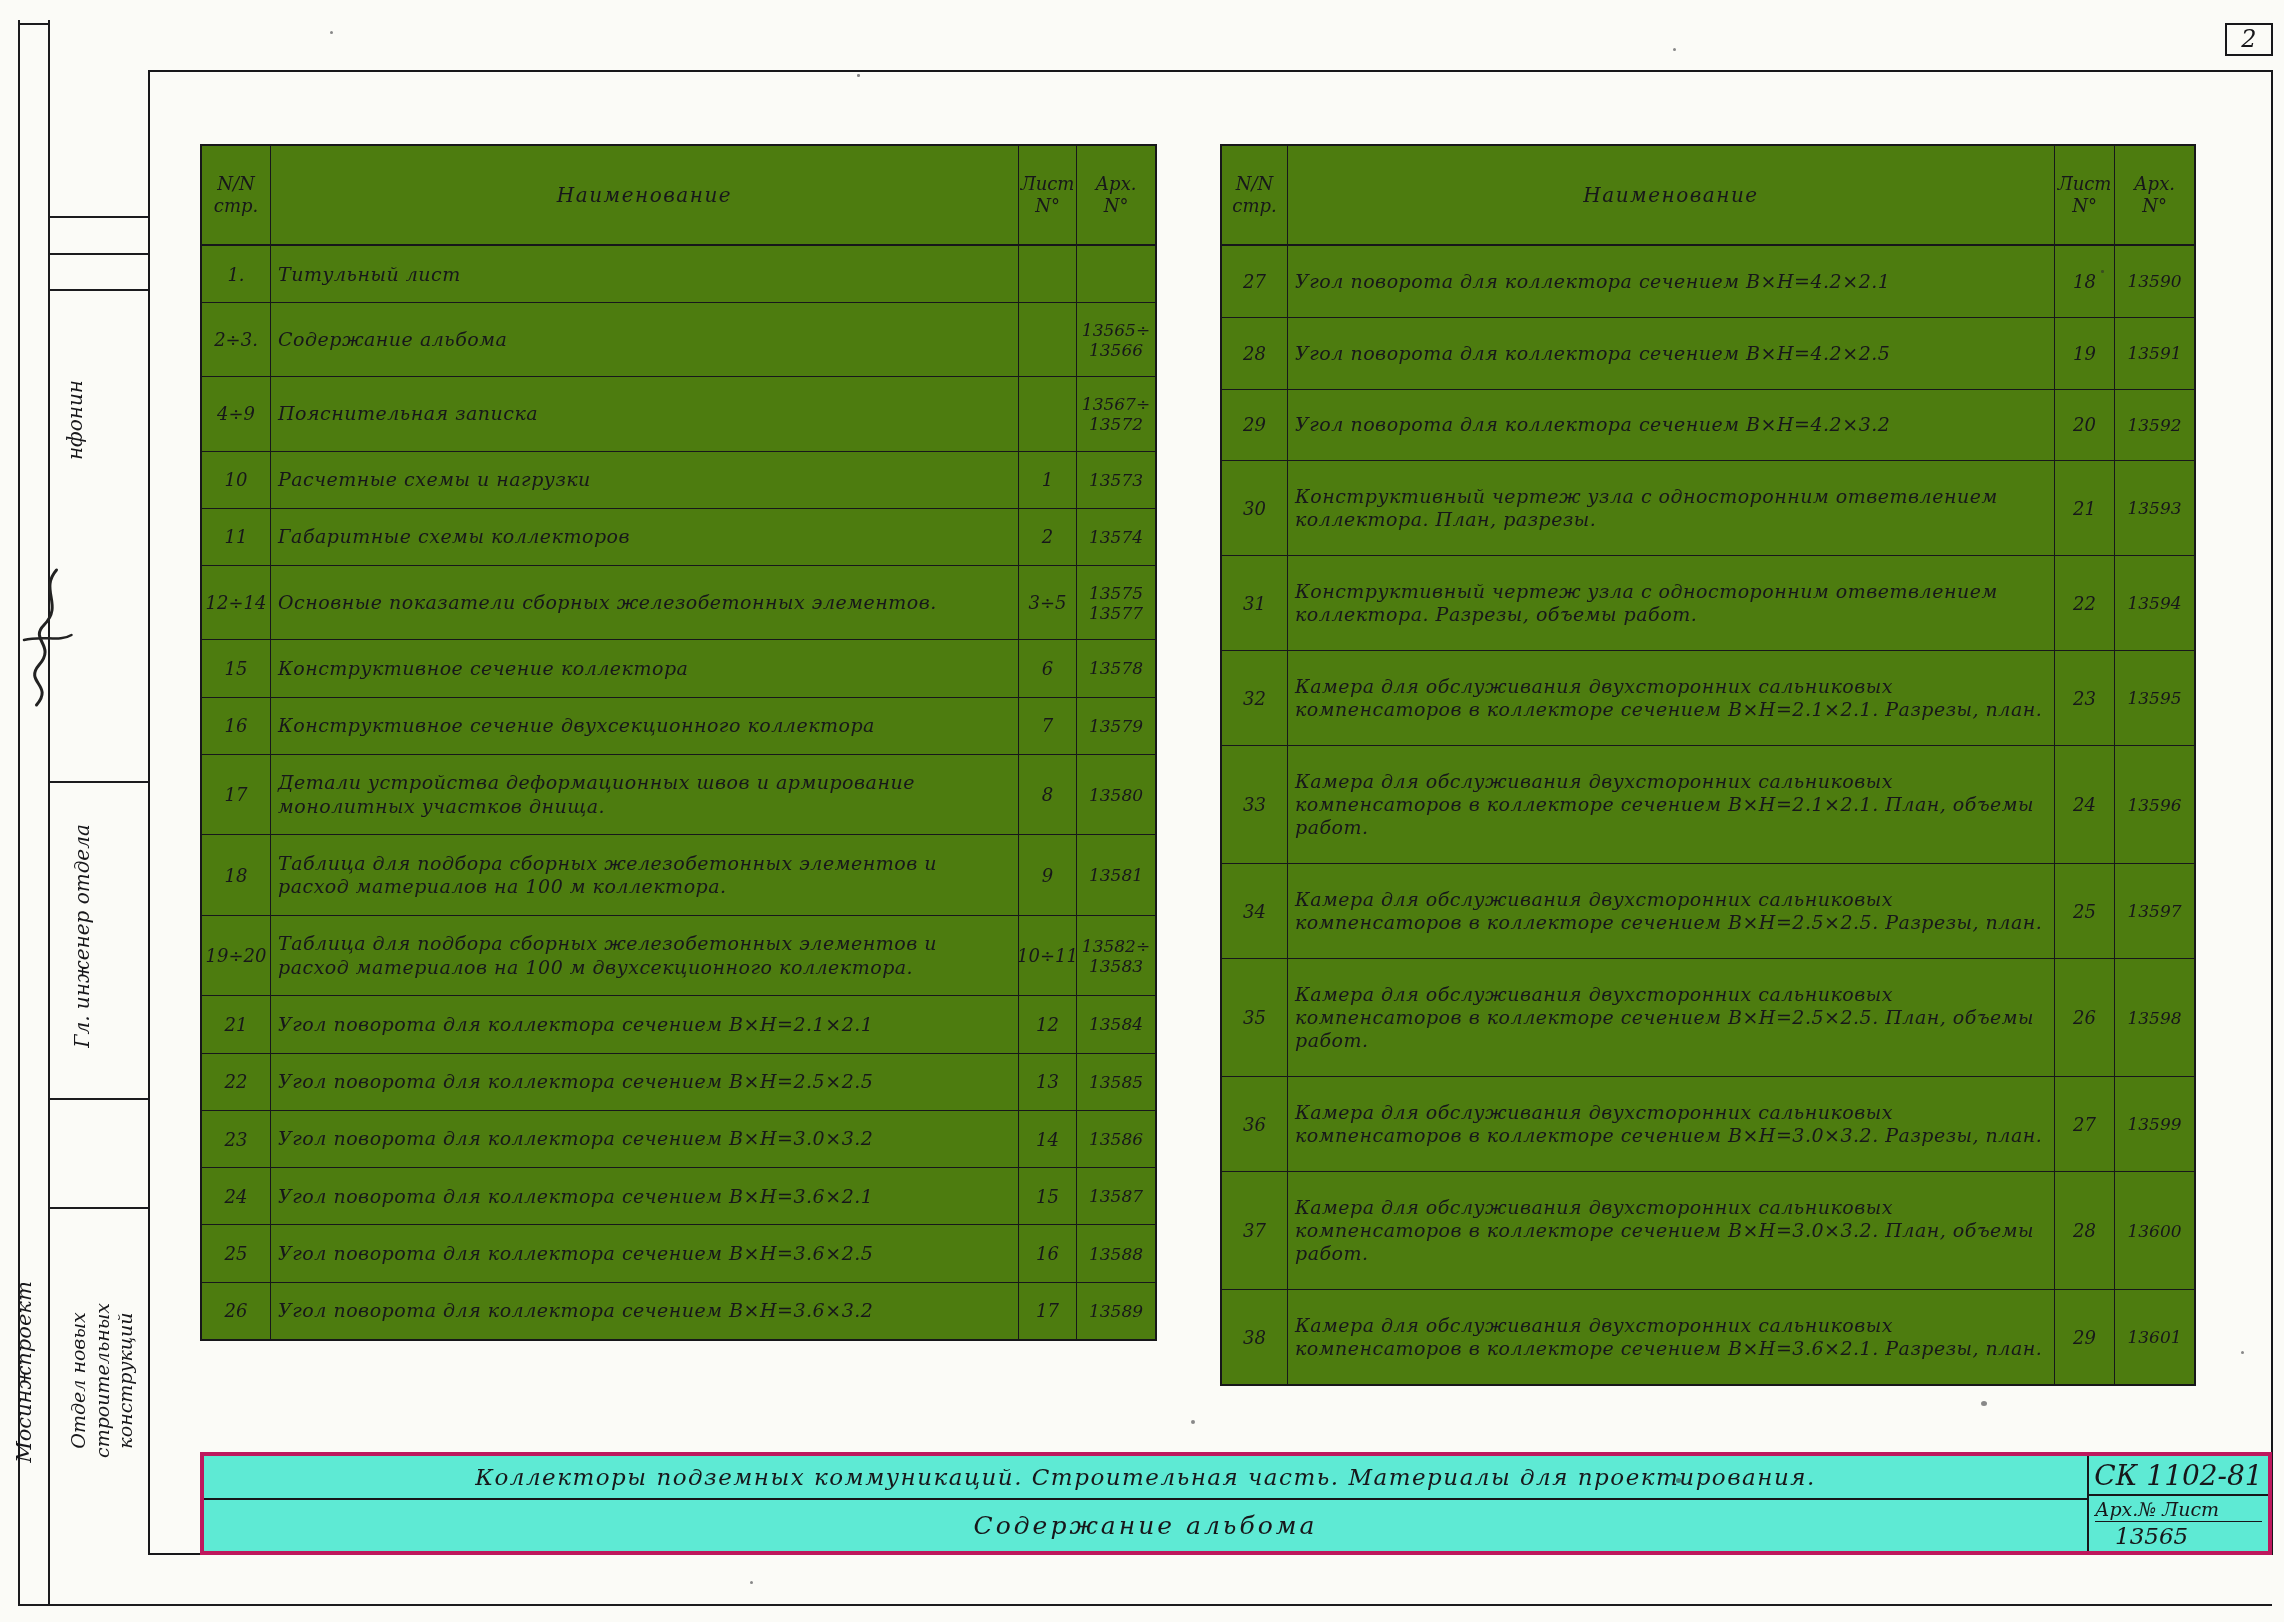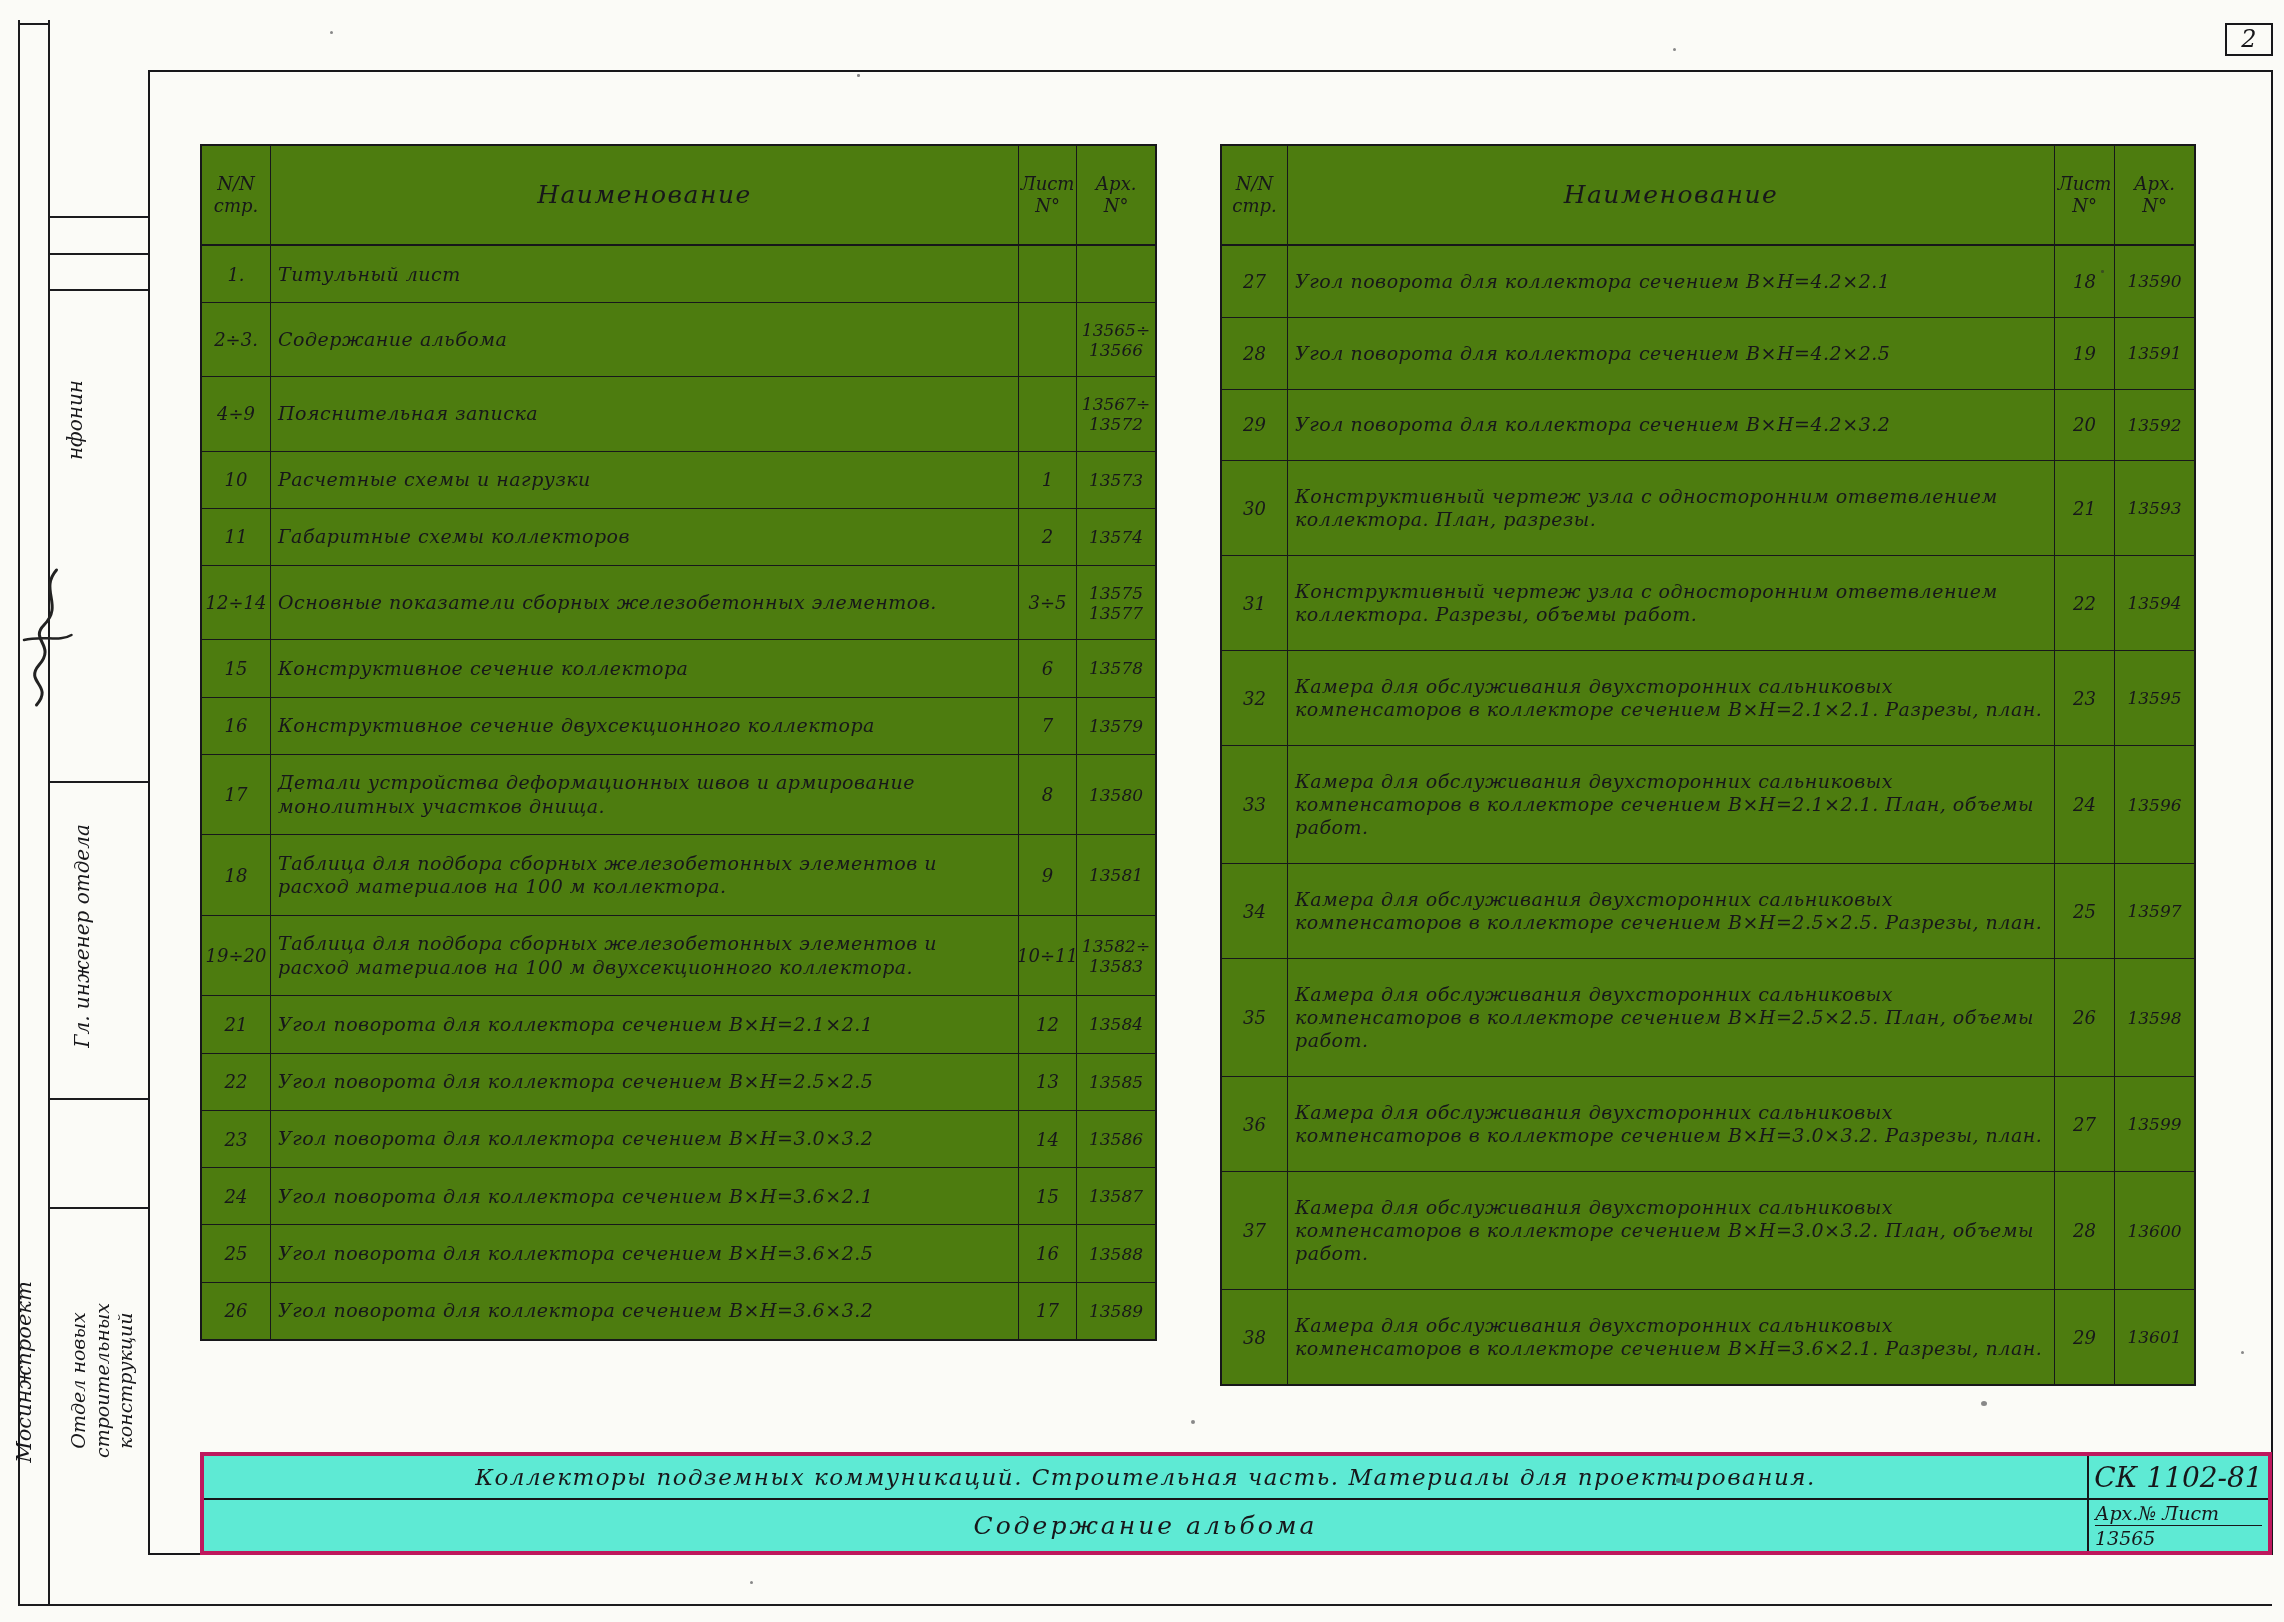--- a/index.html
+++ b/index.html
@@ -35,39 +35,39 @@
   .tcell { padding:4px 7px; display:flex; align-items:center; }
   .cell-num   { justify-content:center; text-align:center; font-size:18px; }
   .cell-name  { flex:1; border-left:1.5px solid #17171a; font-size:19px; line-height:1.22; letter-spacing:0.5px; }
   .cell-sheet { border-left:1.5px solid #17171a; justify-content:center; font-size:18px; }
   .cell-arch  { border-left:1.5px solid #17171a; justify-content:center; font-size:17px;
                 white-space:pre-line; text-align:center; }
   .left  .cell-num{width:68px} .left  .cell-sheet{width:58px} .left  .cell-arch{width:79px}
   .right .cell-num{width:65px} .right .cell-sheet{width:60px} .right .cell-arch{width:80px}
   .thead .tcell { justify-content:center; text-align:center; white-space:pre-line;
                   font-size:18px; line-height:1.25; }
-  .thead .cell-name { font-size:25px; letter-spacing:1.5px; }
+  .thead .cell-name { font-size:20px; letter-spacing:1.5px; }
   
   .titleblock {
     position:absolute; left:200px; top:1452px; width:2072px; height:103px;
     border:4px solid #be185d; display:flex; background:#5eead4;
   }
   .tb-main { flex:1; display:flex; flex-direction:column; }
   .tb-title {
     height:44px; border-bottom:2px solid #17171a; display:flex; align-items:center;
     justify-content:center; font-size:23px; letter-spacing:1.5px;
   }
   .tb-subtitle { flex:1; display:flex; align-items:center; justify-content:center;
     font-size:25px; letter-spacing:3px; }
   .tb-side { width:181px; border-left:2px solid #17171a; display:flex; flex-direction:column; }
   .tb-code { height:44px; border-bottom:2px solid #17171a; display:flex; align-items:center;
     justify-content:center; font-size:28px; }
   .tb-arch { flex:1; padding:2px 6px; display:flex; flex-direction:column; justify-content:center; }
   .tb-arch-label { font-size:19px; border-bottom:1.5px solid #17171a; padding-bottom:1px; }
-  .tb-arch-num { font-size:19px; padding-top:1px; }
+  .tb-arch-num { font-size:23px; padding-top:1px;margin-left:20px; }
   
   .rot {
     position:absolute; transform:rotate(-90deg); transform-origin:center;
     display:flex; align-items:center; justify-content:center; text-align:center;
     white-space:pre-line; line-height:1.25;
   }
   .stamp-name { left:-10px;  top:405px;  width:170px; height:30px;  font-size:20px; }
   .stamp-role { left:-78px; top:921px; width:320px; height:30px;  font-size:20px; }
   .stamp-dept { left:-58px; top:1338px; width:320px; height:85px; font-size:19px; }
   .stamp-org  { left:-116px; top:1357px; width:280px; height:30px;  font-size:21px; }

